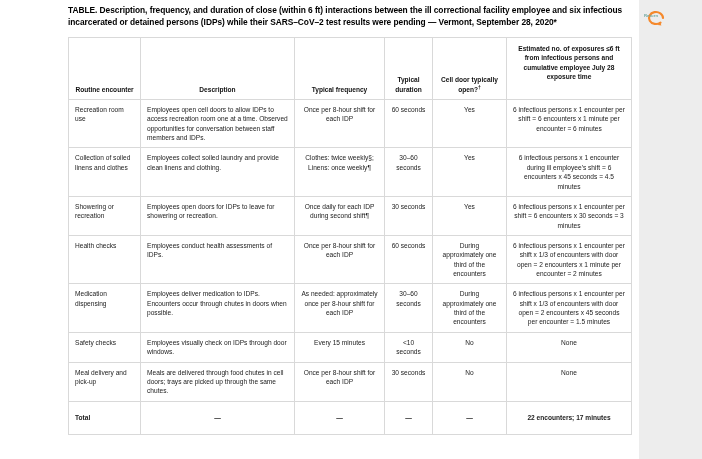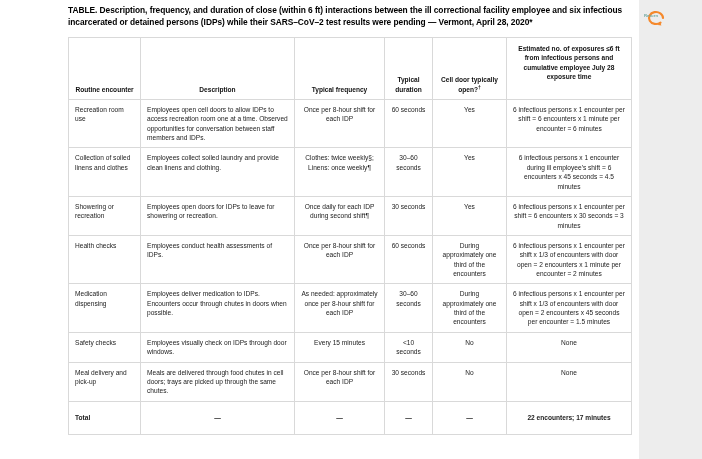--- a/index.html
+++ b/index.html
@@ -113,21 +113,21 @@
     height: 459px;
     background: #ffffff;
   }
 </style>
 </head>
 <body>
 
 <div class="page">
 
   <div class="title-wrap">
-    <p class="title">TABLE. Description, frequency, and duration of close (within 6 ft) interactions between the ill correctional facility employee and six infectious incarcerated or detained persons (IDPs) while their SARS–CoV–2 test results were pending — Vermont, April 28, 2020*</p>
+    <p class="title">TABLE. Description, frequency, and duration of close (within 6 ft) interactions between the ill correctional facility employee and six infectious incarcerated or detained persons (IDPs) while their SARS–CoV–2 test results were pending — Vermont, September 28, 2020*</p>
   </div>
 
   <div class="return-badge">
     <svg width="24" height="18" viewBox="0 0 24 18">
       <path d="M19 9 a7 6 0 1 0 -2.5 4.6" fill="none" stroke="#f5892c" stroke-width="2.2" stroke-linecap="round"></path>
       <path d="M16.2 13.2 l1.2 3.4 l-3.6 -0.6 z" fill="#f5892c"></path>
     </svg>
     <span class="rtext">Return</span>
   </div>
 

